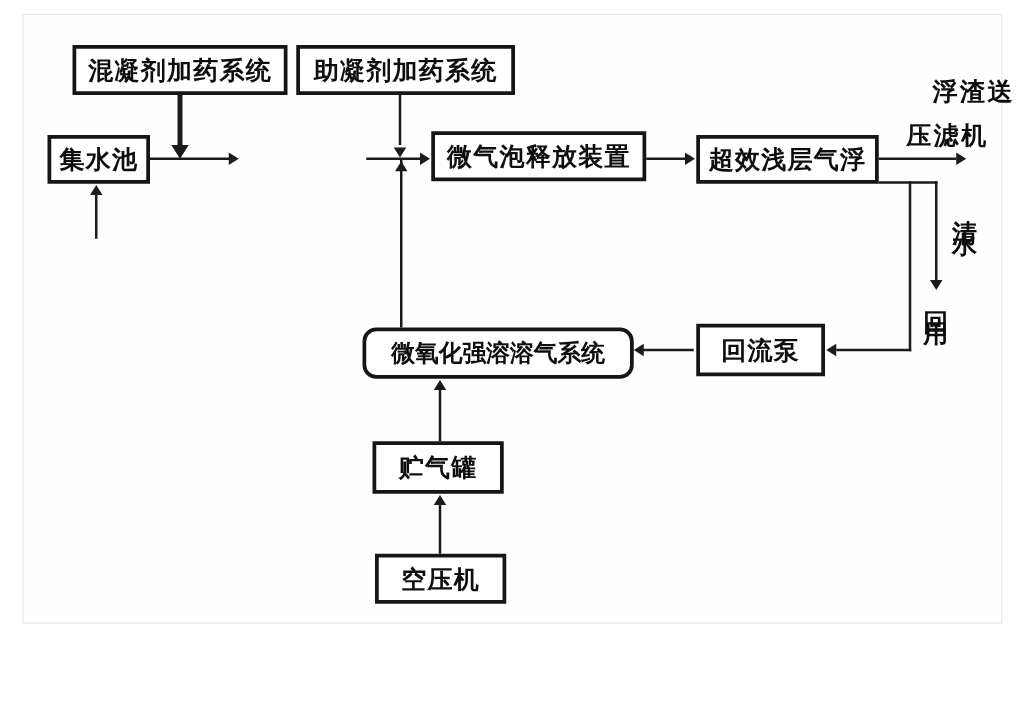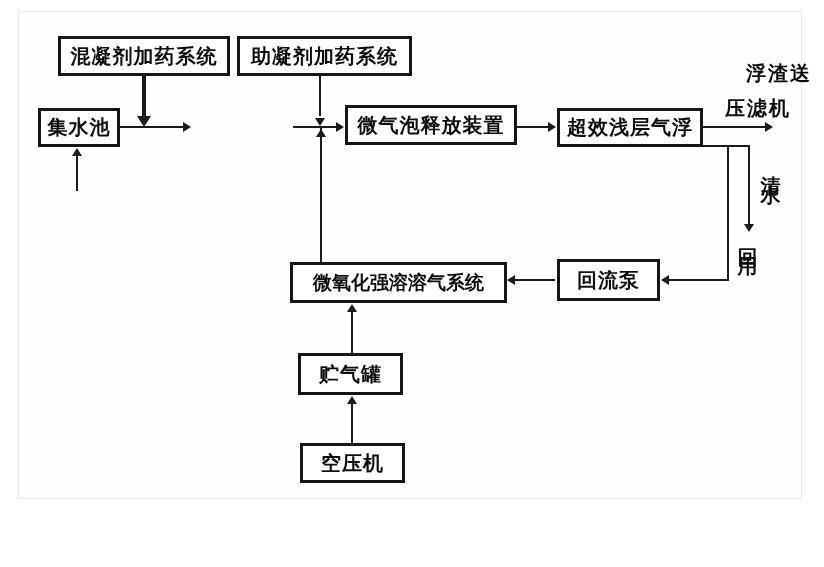--- a/index.html
+++ b/index.html
@@ -55,21 +55,21 @@
 
 <div class="page">
 
   <div class="figure-frame"></div>
 
   <div class="node" style="left:58px;top:36px;width:172px;height:40px;">混凝剂加药系统</div>
   <div class="node" style="left:237px;top:36px;width:175px;height:40px;">助凝剂加药系统</div>
   <div class="node" style="left:38px;top:108px;width:82px;height:39px;">集水池</div>
   <div class="node" style="left:557px;top:108px;width:146px;height:39px;">超效浅层气浮</div>
   <div class="node" style="left:345px;top:105px;width:172px;height:40px;">微气泡释放装置</div>
-  <div class="node small" style="left:290px;top:262px;width:217px;height:41px;">微氧化强溶溶气系统</div>
+  <div class="node small" style="left:290px;top:262px;width:217px;height:41px;border-radius:11px;">微氧化强溶溶气系统</div>
   <div class="node" style="left:557px;top:259px;width:103px;height:42px;">回流泵</div>
   <div class="node" style="left:298px;top:353px;width:105px;height:42px;">贮气罐</div>
   <div class="node" style="left:300px;top:443px;width:105px;height:40px;">空压机</div>
 
   <div class="flabel" style="left:746px;top:60px;">浮渣送</div>
   <div class="flabel" style="left:725px;top:95px;">压滤机</div>
   <div class="flabel vert" style="left:758px;top:160px;">清水</div>
   <div class="flabel vert" style="left:735px;top:233px;">回用</div>
 
   <div class="vline thick" style="left:142px;top:75px;height:42px;"></div>

